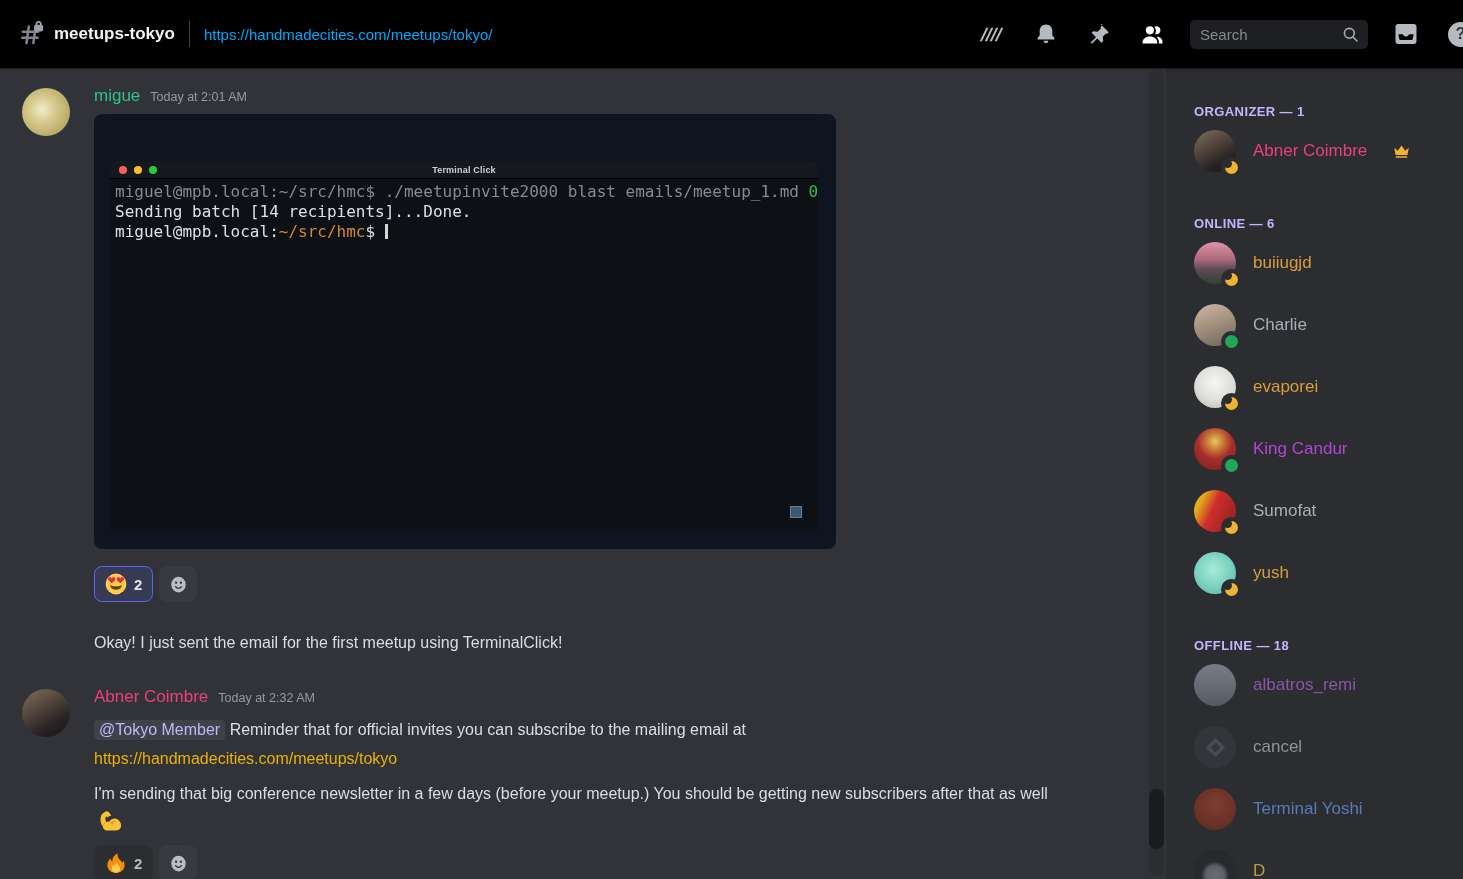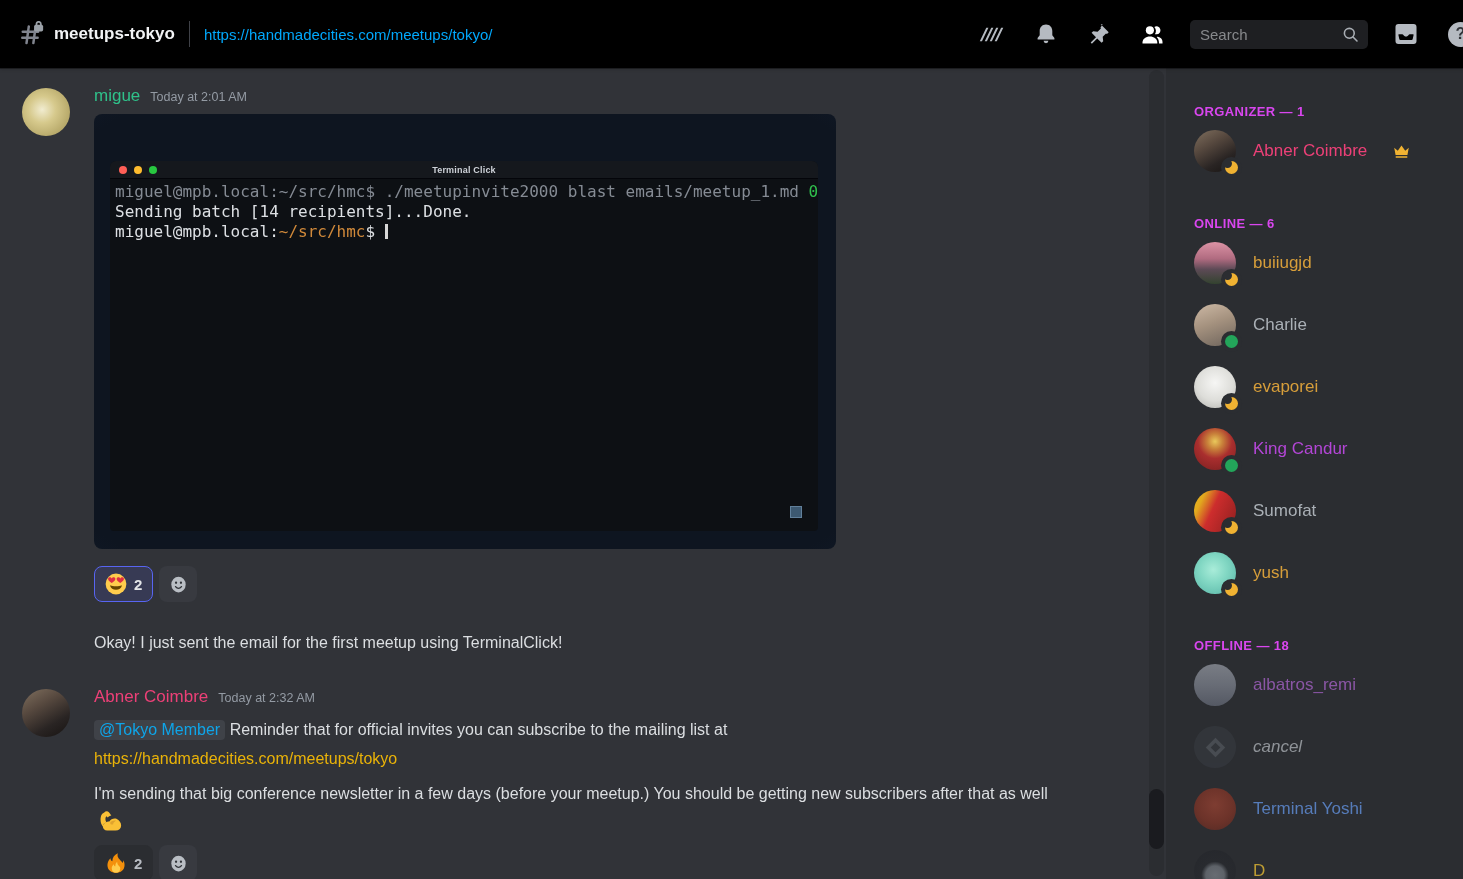--- a/index.html
+++ b/index.html
@@ -100,21 +100,21 @@
     width:38px; height:36px; border-radius:8px; background:#383a40; border:none;
     display:flex; align-items:center; justify-content:center; cursor:pointer;
   }
 
   .msg-text { font-size:16px; line-height:29px; color:#dbdee1; }
   .after-image-text { margin-top:26px; }
   .msg2 { margin-top:30px; }
   .body-line { max-width:1062px; }
   .para { margin-top:6px; max-width:960px; }
   .mention {
-    background:#3f4248; color:#0ea5e9; border-radius:4px; padding:1px 5px 2px;
+    background:#3f4248; color:#c4b5fd; border-radius:4px; padding:1px 5px 2px;
     cursor:pointer;
   }
   .msg-link { color:#eab308; text-decoration:none; cursor:pointer; }
   .inline-emoji { display:inline-flex; vertical-align:-6px; margin-left:4px; }
 
   
   .scroll-track {
     position:absolute; top:2px; bottom:3px; right:2px; width:15px;
     background:#2b2d31; border-radius:8px;
   }
@@ -123,21 +123,21 @@
     background:#1a1b1f; border-radius:8px; cursor:pointer;
   }
 
   
   .members {
     width:297px; flex:none; background:#2b2d31; overflow:hidden;
     padding-top:36px;
   }
   .m-label {
     margin:0 0 0 28px; font-size:13px; font-weight:700; letter-spacing:.4px;
-    color:#d946ef; text-transform:uppercase; height:16px;
+    color:#c4b5fd; text-transform:uppercase; height:16px;
   }
   .m-label.later { margin-top:34px; }
   .m-row {
     height:62px; display:flex; align-items:center; padding-left:28px; gap:17px;
     cursor:pointer;
   }
   .m-avatar {
     width:42px; height:42px; border-radius:50%; position:relative; flex:none;
     display:flex; align-items:center; justify-content:center;
   }
@@ -281,21 +281,21 @@
 
         <div class="msg msg2">
           <div class="msg-avatar" style="background: linear-gradient(150deg, rgb(128, 112, 95) 0%, rgb(87, 73, 63) 35%, rgb(41, 36, 35) 70%, rgb(23, 19, 17) 100%);"></div>
           <div class="author-line">
             <span class="author" style="color: rgb(236, 64, 119);">Abner Coimbre</span>
             <span class="timestamp">Today at 2:32 AM</span>
           </div>
 
           <div class="msg-text body-line">
             <span class="mention">@Tokyo Member</span>
-            <span>Reminder that for official invites you can subscribe to the mailing list at</span>
+            <span>Reminder that for official invites you can subscribe to the mailing email at</span>
             <br>
             <a class="msg-link">https://handmadecities.com/meetups/tokyo</a>
           </div>
 
           <div class="msg-text para">
             <span>I'm sending that big conference newsletter in a few days (before your meetup.) You should be getting new subscribers after that as well</span><span class="inline-emoji">
                 <svg viewBox="0 0 36 36" width="25" height="25">
                   <path fill="#fac036" d="M9 5c2-2.2 5.2-2.1 7 .2l3.2 4.1c-2.1.2-4 1.3-5.1 3l-2.1-2c-1.8 2.2-1.8 5.8.2 8.8-3 1-5.1 3.1-5.3 6L5 22C3 17.2 3.2 10 6.2 6.8L9 5z"></path>
                   <path fill="#fac036" d="M7 25.2c0-4 4.2-7.2 9.3-7.2 2-3 6.2-5 10.2-3.8 4.2 1.9 7 6 6.8 10-.2 4-3.2 6.8-8.2 6.8H13.2c-3.8 0-6.2-2.6-6.2-5.8z"></path>
                   <path fill="#e0a32e" d="M17.5 19.4c2.2-2.2 5.4-3.2 8.4-2.4-2.2 1-4 3-4.2 5.2h-3.1c-.8-.9-1.1-1.9-1.1-2.8z"></path>
@@ -388,21 +388,21 @@
           <span class="m-name" style="color: rgb(138, 86, 165);">albatros_remi</span>
         </div>
         <div class="m-row offline">
           <div class="m-avatar" style="background: rgb(57, 61, 67);">
             <span style="display: flex;">
               <svg viewBox="0 0 24 24" width="23" height="23">
                 <path d="M12 4.4 L19.6 12 12 19.6 4.4 12z" fill="none" stroke="#60666d" stroke-width="3.6"></path>
               </svg>
             </span>
           </div>
-          <span class="m-name" style="color: rgb(143, 147, 152); font-style: italic;">cancel</span>
+          <span class="m-name" style="color: rgb(143, 147, 152);">cancel</span>
         </div>
         <div class="m-row offline">
           <div class="m-avatar" style="background: radial-gradient(circle at 50% 40%, rgb(194, 74, 50) 0%, rgb(161, 55, 35) 55%, rgb(115, 39, 26) 100%);"></div>
           <span class="m-name" style="color: rgb(86, 124, 186);">Terminal Yoshi</span>
         </div>
         <div class="m-row offline">
           <div class="m-avatar" style="background: radial-gradient(circle at 50% 60%, rgb(154, 160, 168) 0%, rgb(135, 141, 149) 28%, rgb(38, 40, 45) 42%, rgb(32, 34, 39) 100%);"></div>
           <span class="m-name" style="color: rgb(189, 156, 51);">D</span>
         </div>
       </aside>

